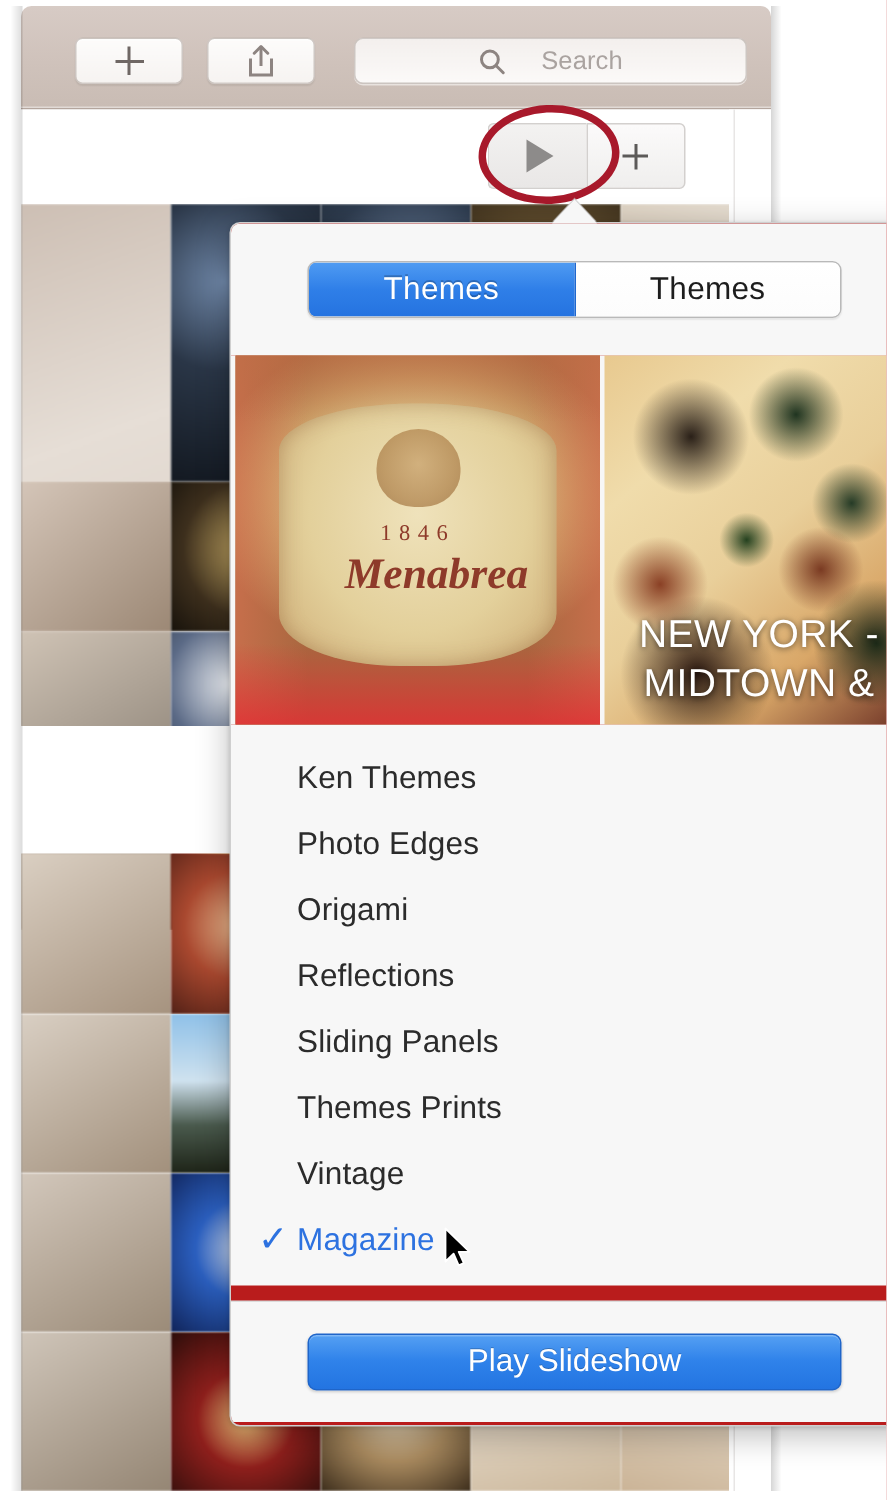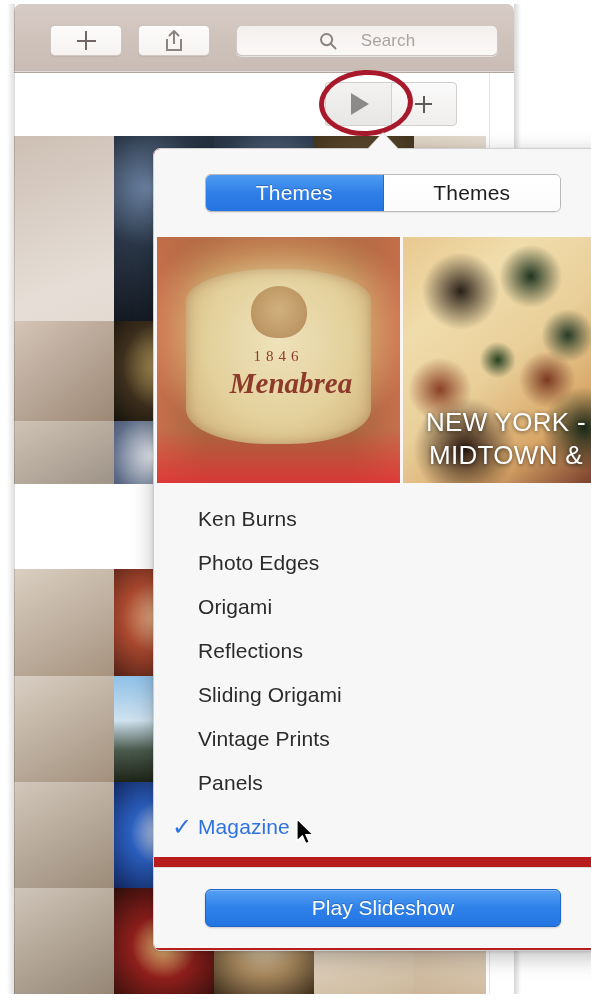--- a/index.html
+++ b/index.html
@@ -562,39 +562,39 @@
         <div class="beer-txt beer-year">1846</div>
         <div class="beer-txt beer-name">Menabrea</div>
       </div>
       <div class="preview preview-pizza">
         <div class="preview-caption">NEW YORK - MIDTOWN &amp;</div>
       </div>
     </div>
 
     <div class="theme-list">
       <div class="theme-row">
-        <span class="theme-label">Ken Burns</span>
+        <span class="theme-label">Ken Themes</span>
       </div>
       <div class="theme-row">
         <span class="theme-label">Photo Edges</span>
       </div>
       <div class="theme-row">
         <span class="theme-label">Origami</span>
       </div>
       <div class="theme-row">
         <span class="theme-label">Reflections</span>
       </div>
       <div class="theme-row">
-        <span class="theme-label">Sliding Origami</span>
+        <span class="theme-label">Sliding Panels</span>
       </div>
       <div class="theme-row">
-        <span class="theme-label">Vintage Prints</span>
+        <span class="theme-label">Themes Prints</span>
       </div>
       <div class="theme-row">
-        <span class="theme-label">Panels</span>
+        <span class="theme-label">Vintage</span>
       </div>
       <div class="theme-row selected">
         <span class="check">✓</span>
         <span class="theme-label">Magazine</span>
       </div>
     </div>
 
     <div class="pop-sep"></div>
 
     <div class="pop-footer">

